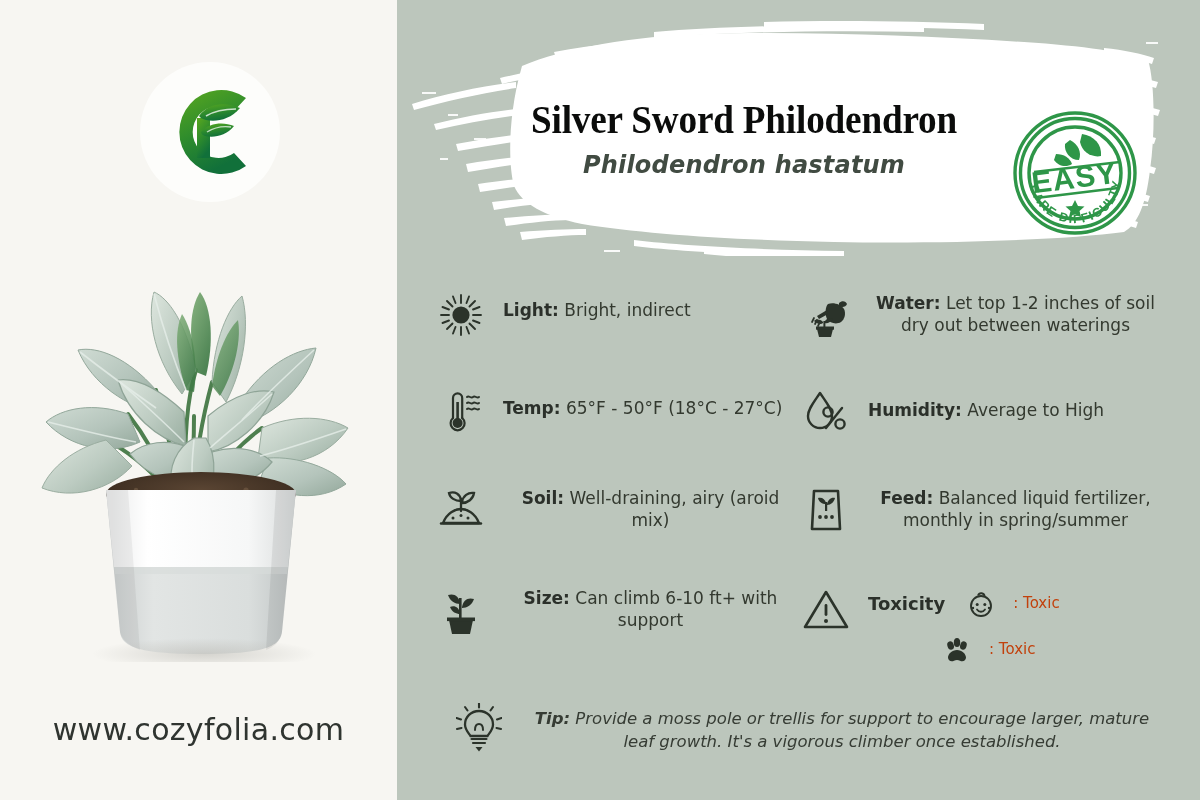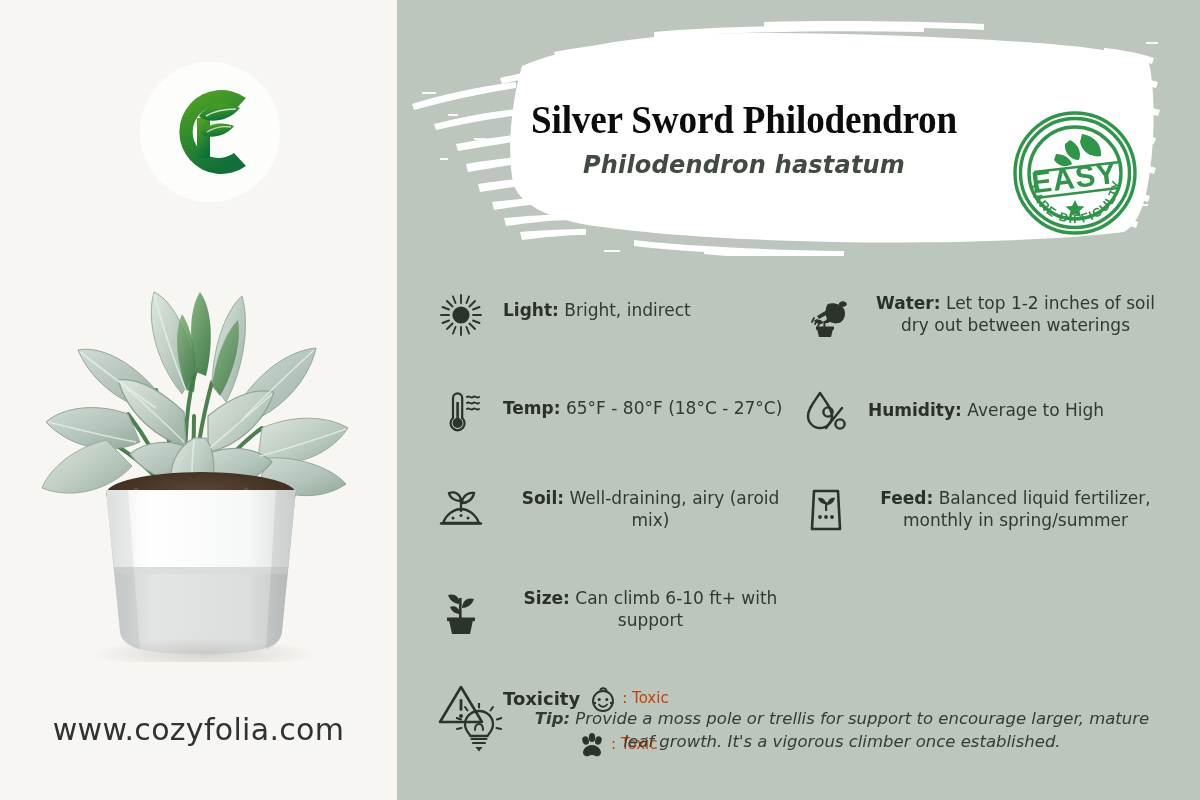--- a/index.html
+++ b/index.html
@@ -96,33 +96,33 @@
     line-height:1.30;
     color:#33392f;
     text-align:center;
   }
   .ctext .lbl { font-weight:700; color:#2b302a; }
 
   
   .r1 { height:96px; }
   .r2 { height:98px; }
   .r3 { height:100px; }
-  .r4 { height:110px;flex-direction:column; }
+  .r4 { height:110px; }
 
   .cell-light .ctext   { padding-top:14px; text-align:left; padding-left:14px;}
   .cell-water .ctext   { padding-top:7px;  padding-left:14px; }
   .cell-temp .ctext    { padding-top:16px; padding-left:14px; text-align:left;}
   .cell-humid .ctext   { padding-top:18px; padding-left:14px; text-align:left;}
   .cell-soil .ctext    { padding-top:8px;  padding-left:14px; }
   .cell-feed .ctext    { padding-top:8px;  padding-left:14px; }
   .cell-size .ctext    { padding-top:8px;  padding-left:14px; }
   .cell-tox .ctext     { padding-top:10px; padding-left:14px; text-align:left;}
 
   
-  .tox-line { display:flex; align-items:center; gap:4px; white-space:nowrap; }
+  .tox-line { display:flex; align-items:center; gap:17px; white-space:nowrap; }
   .tox-line.second { margin-top:16px; margin-left:74px; }
   .tox-label { font-weight:700; font-size:18px; color:#2b302a; margin-right:4px; }
   .tox-val { font-size:15px; color:#c2410c; }
   .tox-ic { width:30px; height:30px; display:inline-flex; align-items:center; justify-content:center; }
   .tox-ic svg { display:block; }
 
   
   .tip {
     position:absolute; left:452px; top:700px; width:700px;
     display:flex; align-items:flex-start;gap:16px;
@@ -436,21 +436,21 @@
             <rect x="17.3" y="14" width="2.6" height="18" fill="#2b332a"></rect>
             <g stroke="#2b332a" stroke-width="1.9" fill="none" stroke-linecap="round">
               <path d="M28 9 C30 7 32 11 34 9 C36 7 38 11 40 9"></path>
               <path d="M28 15 C30 13 32 17 34 15 C36 13 38 17 40 15"></path>
               <path d="M28 21 C30 19 32 23 34 21 C36 19 38 23 40 21"></path>
             </g>
           </svg>
         </div>
         <div class="ctext">
           <span class="lbl">Temp:</span>
-          <span>65°F - 80°F (18°C - 27°C)</span>
+          <span>65°F - 50°F (18°C - 27°C)</span>
         </div>
       </div>
 
       <div class="care-cell right cell-humid">
         <div class="ic">
           <svg width="44" height="46" viewBox="0 0 44 46">
             <path d="M16 5 C22 14 28 21 28 28 A12 12 0 0 1 4 28 C4 21 10 14 16 5 Z" fill="none" stroke="#2b332a" stroke-width="2.4" stroke-linejoin="round"></path>
             <g fill="none" stroke="#2b332a" stroke-width="2.4">
               <circle cx="24" cy="24" r="4.6"></circle>
               <circle cx="36" cy="36" r="4.6"></circle>

